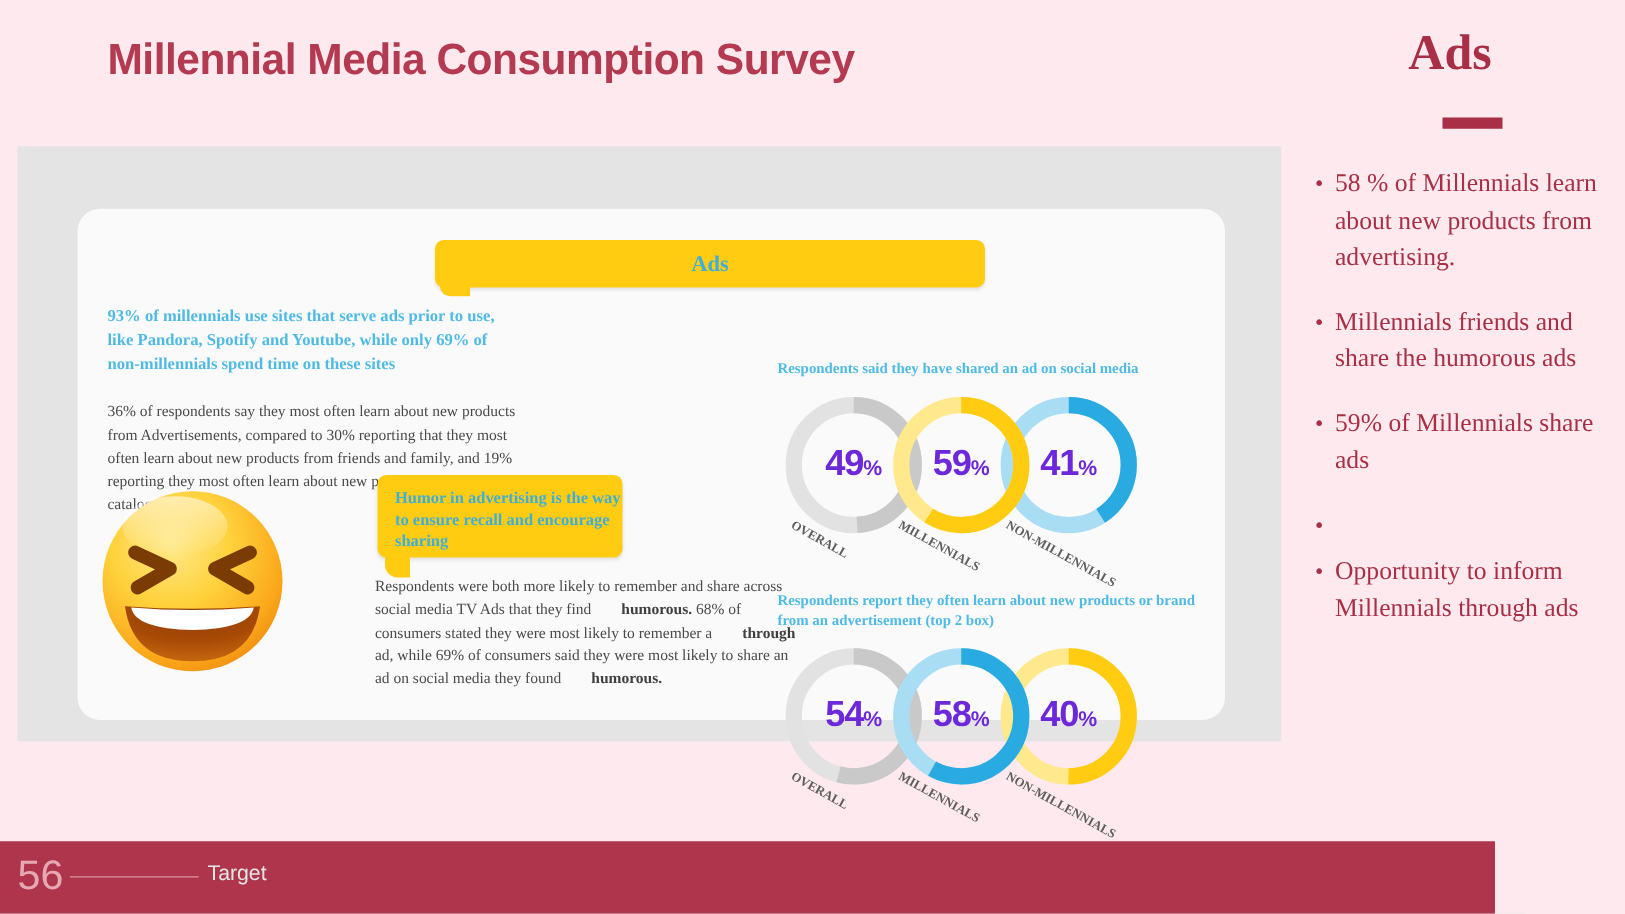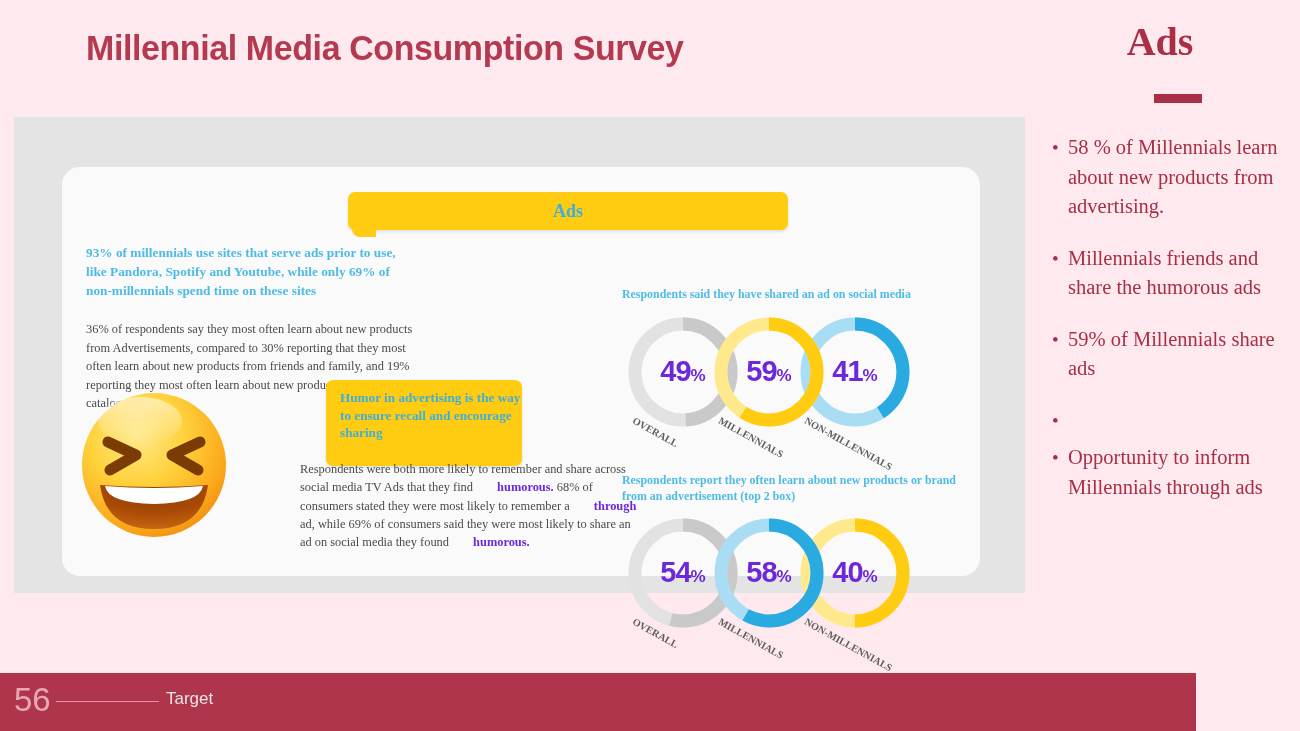--- a/index.html
+++ b/index.html
@@ -113,44 +113,43 @@
   
   #emoji-wrap {
     position:absolute; left:12px; top:218px;
     width:160px; height:160px;
   }
   #emoji-svg { width:160px; height:160px; display:block; }
 
   
   #humor-callout {
     position:absolute; left:240px; top:213px;
-    width:196px; height:86px;
+    width:196px; height:66px;
     background:#FFCC11;
     border-radius:7px;
     box-shadow:0 2px 3px rgba(0,0,0,0.10);
-    margin-left:24px;
   }
   #humor-callout .label {
     padding:9px 0 0 14px;
     font-family:"Liberation Serif", serif;
     font-weight:bold; font-size:13.2px;
     color:#3FAFD9; line-height:17.5px;
   }
   #humor-callout .tail {
     position:absolute; left:6px; top:62px;
     width:20px; height:20px;
     background:#FFCC11;
     border-bottom-left-radius:10px;
   }
   #humor-paragraph {
     position:absolute; left:238px; top:293px; width:342px;
     font-family:"Liberation Serif", serif;
     font-size:12.4px; color:#4A4A4A; line-height:18.3px;
   }
-  #humor-paragraph b { font-weight:bold; color:#6d28d9;padding-left:21px; }
+  #humor-paragraph b { font-weight:bold; color:#404040;padding-left:21px; }
 
   
   .chart-group { position:absolute; }
   #chart-group-1 { left:560px; top:72px; width:340px; }
   #chart-group-2 { left:560px; top:258px; width:340px; }
 
   .chart-caption {
     font-family:"Liberation Serif", serif;
     font-weight:bold; font-size:11.9px;
     color:#4FBBE4; line-height:15.5px;margin-top:48px;

